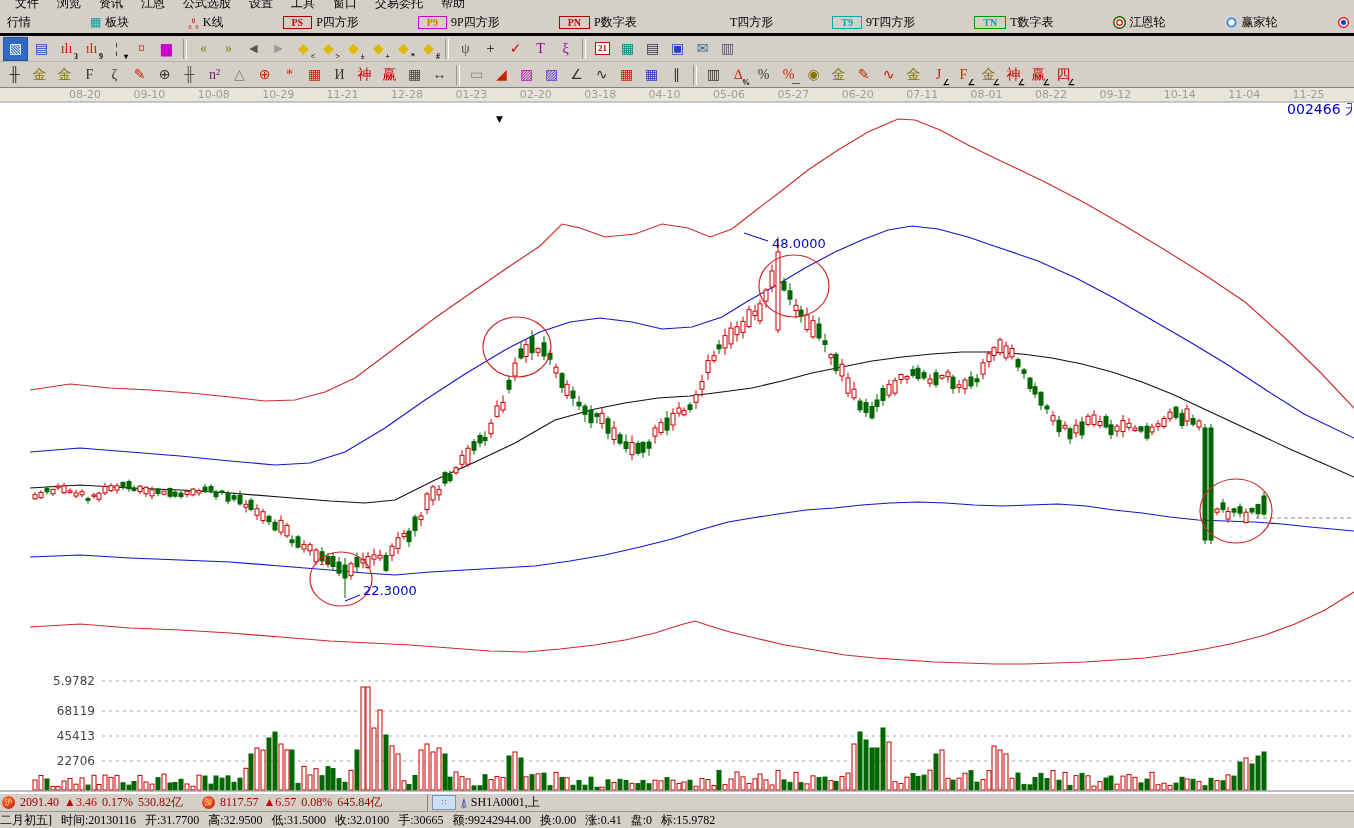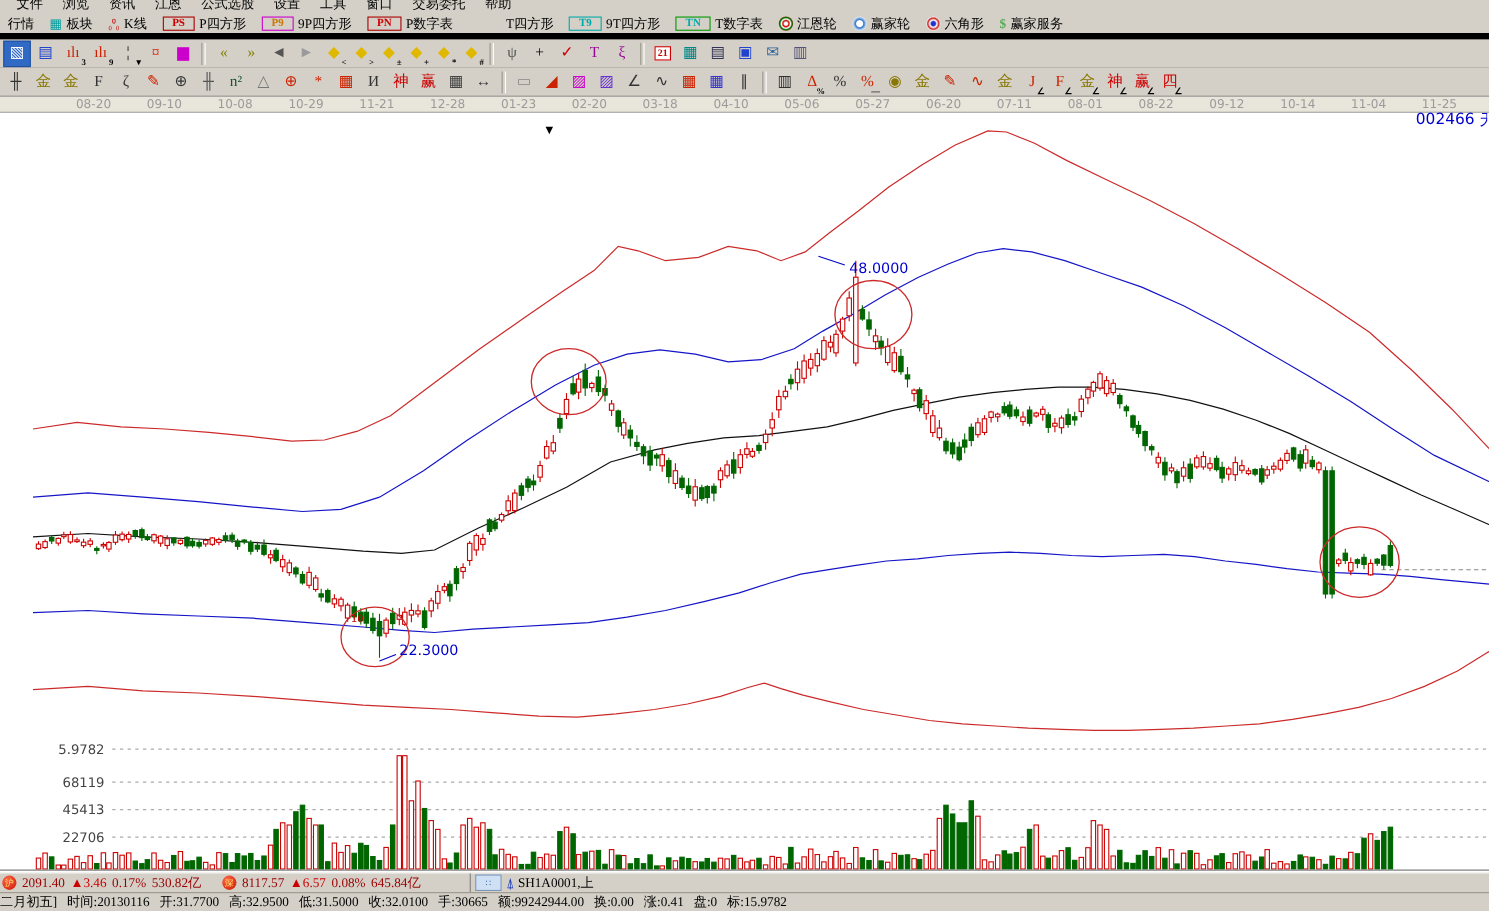--- a/index.html
+++ b/index.html
@@ -2,21 +2,21 @@
 <html><head>
 <meta charset="utf-8">
 <style>
   html,body{margin:0;padding:0;width:1354px;height:828px;overflow:hidden;
     font-family:"DejaVu Sans",sans-serif;background:#d4d0c8;-webkit-font-smoothing:none;}
   .bar{position:relative;box-sizing:border-box;font-family:Liberation Serif, serif;}
   
   #menubar{height:12px;overflow:hidden;display:flex;align-items:flex-end;padding-left:6px;background:#d4d0c8;}
   #menubar .mi{font-size:12px;color:#000;margin-top:-5px;padding:0 9px;white-space:nowrap;}
   
-  #tb2{height:24px;display:flex;align-items:center;background:#d4d0c8;border-bottom:6px solid #000000;}
+  #tb2{height:24px;display:flex;align-items:center;background:#d4d0c8;border-bottom:3px solid #000000;gap:45px;}
   #tb2 .mbtn{display:inline-flex;align-items:center;gap:4px;font-size:12px;color:#000;padding:1px 7px;white-space:nowrap;cursor:default;}
   #tb2 .badge{display:inline-block;font-size:10px;font-weight:bold;line-height:11px;padding:0 8px;border:1px solid;}
   #tb2 .circ{display:inline-block;width:13px;height:13px;border-radius:50%;box-sizing:border-box;}
   
   .icontb{display:flex;align-items:center;background:#d4d0c8;padding-left:2px;}
   #tb3{height:26px;border-bottom:1px solid #b8b4ac;}
   #tb4{height:26px;border-bottom:1px solid #808080;}
   .ibtn{width:23px;height:22px;display:inline-flex;align-items:center;justify-content:center;
     font-size:14px;line-height:1;position:relative;margin:0 1px;cursor:default;}
   .ibtn .sub{position:absolute;right:0;bottom:-1px;font-size:8px;font-weight:bold;color:#000;}
@@ -234,21 +234,21 @@
     <span class="ibtn">
       <span style="color: rgb(204, 34, 0);">✎</span>
     </span>
     <span class="ibtn">
       <span style="color: rgb(51, 51, 51);">⊕</span>
     </span>
     <span class="ibtn">
       <span style="color: rgb(85, 85, 85);">╫</span>
     </span>
     <span class="ibtn">
-      <span style="color: #14532d; text-align: right;">n²</span>
+      <span style="color: #701a75; text-align: right;">n²</span>
     </span>
     <span class="ibtn">
       <span style="color: rgb(119, 119, 119);">△</span>
     </span>
     <span class="ibtn">
       <span style="color: rgb(204, 34, 0);">⊕</span>
     </span>
     <span class="ibtn">
       <span style="color: rgb(204, 34, 0);">*</span>
     </span>

